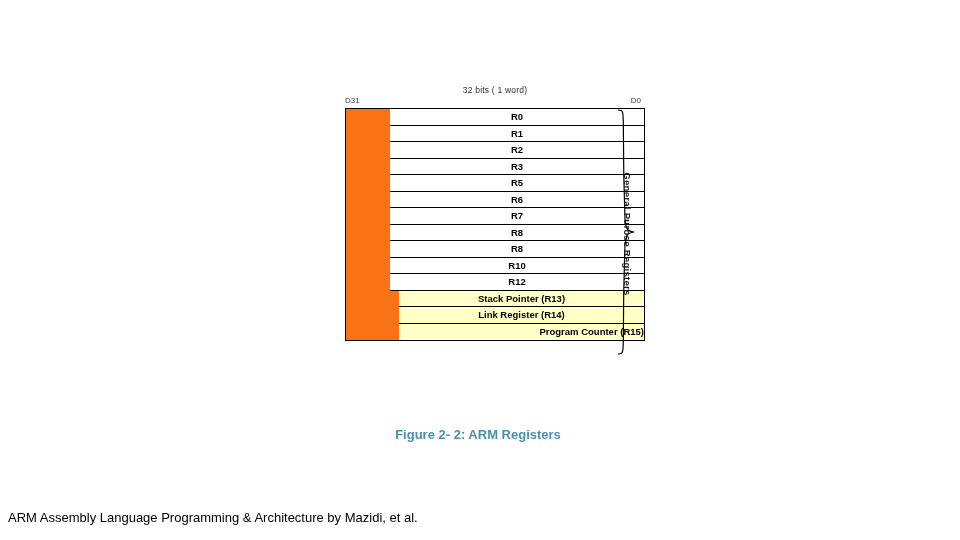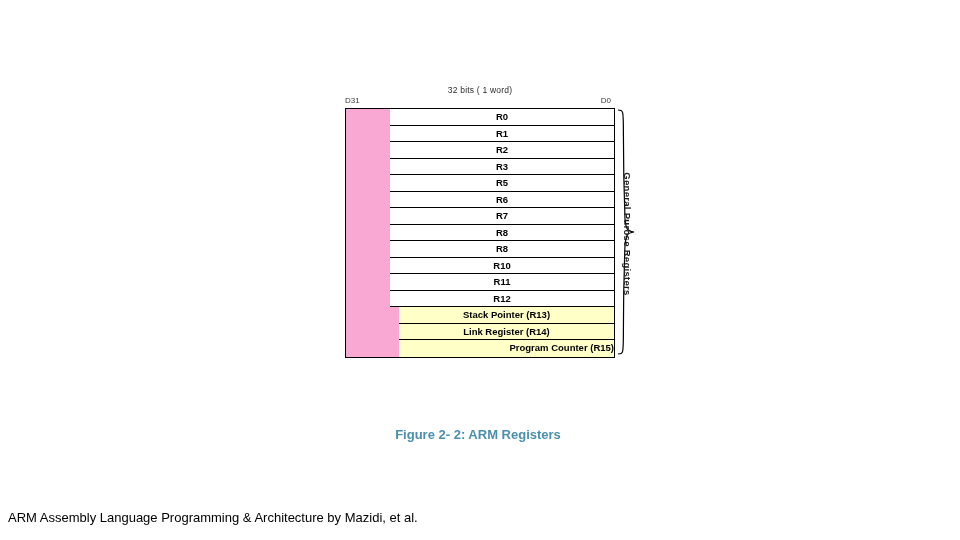--- a/index.html
+++ b/index.html
@@ -13,21 +13,21 @@
     font-family: "Liberation Sans", sans-serif;
     position: relative;
     overflow: hidden;
   }
 
   
   #diagram {
     position: absolute;
     left: 345px;
     top: 85px;
-    width: 270px;
+    width: 300px;
   }
 
   .width-label {
     text-align: center;
     font-size: 8.5px;
     color: #2b2b2b;
     letter-spacing: 0.2px;
     line-height: 11px;
     height: 11px;
   }
@@ -45,21 +45,21 @@
   }
   .bit-right {
     position: absolute;
     right: 4px;
     top: 0;
   }
 
   .reg-box {
     border: 1px solid #000000;
     border-top: 1px solid #000000;
-    background: #f9a8d4;
+    background: #f97316;
     box-sizing: border-box;
     padding-left: 44px;
   }
 
   .reg-row {
     height: 16.5px;
     line-height: 16.5px;
     text-align: center;
     font-size: 9.5px;
     font-weight: bold;
@@ -146,21 +146,20 @@
     <div class="reg-row">R0</div>
     <div class="reg-row">R1</div>
     <div class="reg-row">R2</div>
     <div class="reg-row">R3</div>
     <div class="reg-row">R5</div>
     <div class="reg-row">R6</div>
     <div class="reg-row">R7</div>
     <div class="reg-row">R8</div>
     <div class="reg-row">R8</div>
     <div class="reg-row">R10</div>
-    <div class="reg-row">R11</div>
     <div class="reg-row last-gp">R12</div>
     <div class="reg-row special">Stack Pointer (R13)</div>
     <div class="reg-row special">Link Register (R14)</div>
     <div class="reg-row special final">Program Counter (R15)</div>
   </div>
 
   <div id="brace-wrap">
     <svg id="brace" width="22" height="246" viewBox="0 0 22 246">
       <path d="M1 1 C10 1, 4 2, 8 110 C9 120, 10 122, 17 123 C10 124, 9 126, 8 136 C4 244, 10 245, 1 245" fill="none" stroke="#000000" stroke-width="1.2"></path>
     </svg>

